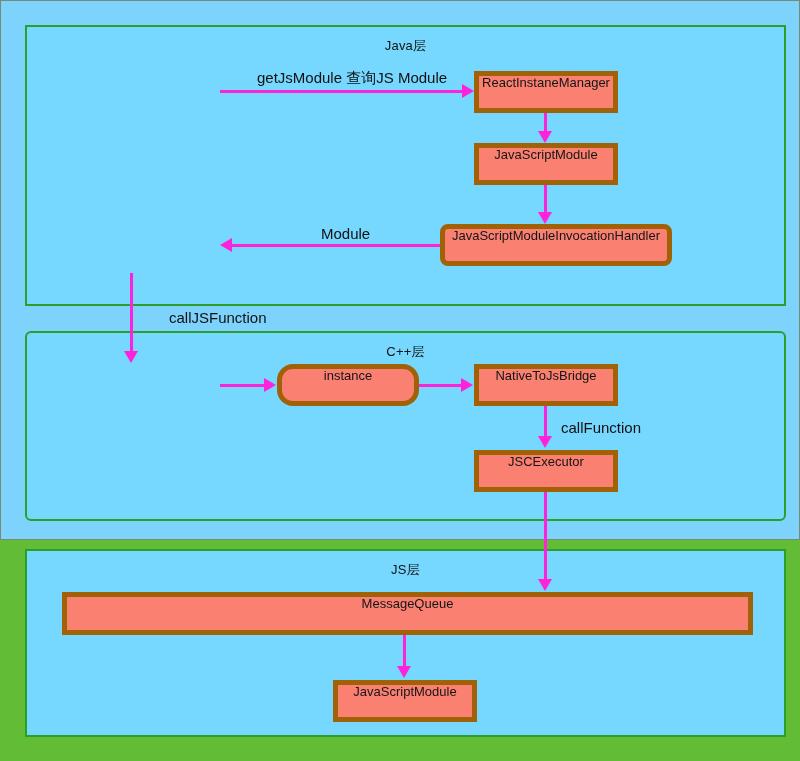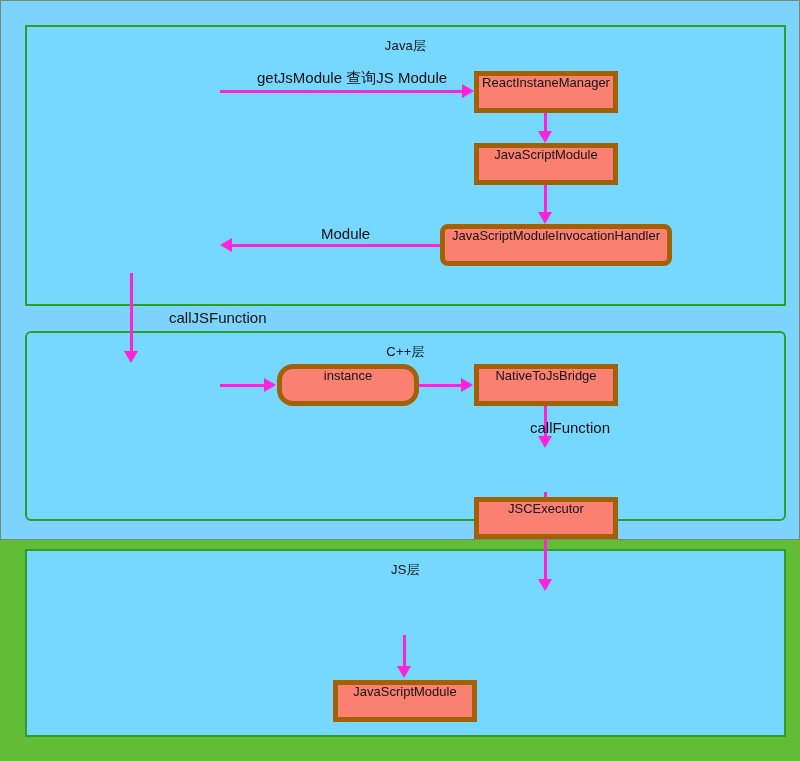--- a/index.html
+++ b/index.html
@@ -131,41 +131,44 @@
 
 
   <div class="node" style="left:276px; top:363px; width:142px; height:42px;border-radius:16px;">
     <span>instance</span>
   </div>
 
   <div class="node" style="left:473px; top:363px; width:144px; height:42px;">
     <span>NativeToJsBridge</span>
   </div>
 
-  <div class="node" style="left:473px; top:449px; width:144px; height:42px;margin-top:47px;">
+  <div class="node" style="left:473px; top:449px; width:144px; height:42px;">
     <span>JSCExecutor</span>
   </div>
 
   <div class="arrow-line" style="left:219px; top:383px; width:45px; height:3px;"></div>
   <div class="arrow-head head-right" style="left:263px; top:377px;"></div>
 
   <div class="arrow-line" style="left:418px; top:383px; width:43px; height:3px;"></div>
   <div class="arrow-head head-right" style="left:460px; top:377px;"></div>
 
   <div class="arrow-line" style="left:543px; top:405px; width:3px; height:32px;"></div>
   <div class="arrow-head head-down" style="left:537px; top:435px;"></div>
-  <div class="edge-label" style="left:529px; top:418px;">callFunction</div>
+  <div class="edge-label" style="left:560px; top:418px;">callFunction</div>
 
   <div class="arrow-line" style="left:543px; top:491px; width:3px; height:90px;"></div>
   <div class="arrow-head head-down" style="left:537px; top:578px;"></div>
 
   <div class="panel" style="left:24px; top:548px; width:761px; height:188px;">
     <div class="panel-title">JS层</div>
   </div>
 
+  <div class="node" style="left:61px; top:591px; width:691px; height:43px;">
+    <span>MessageQueue</span>
+  </div>
 
   <div class="node" style="left:332px; top:679px; width:144px; height:42px;">
     <span>JavaScriptModule</span>
   </div>
 
   <div class="arrow-line" style="left:402px; top:634px; width:3px; height:33px;"></div>
   <div class="arrow-head head-down" style="left:396px; top:665px;"></div>
 
 </div>
 

